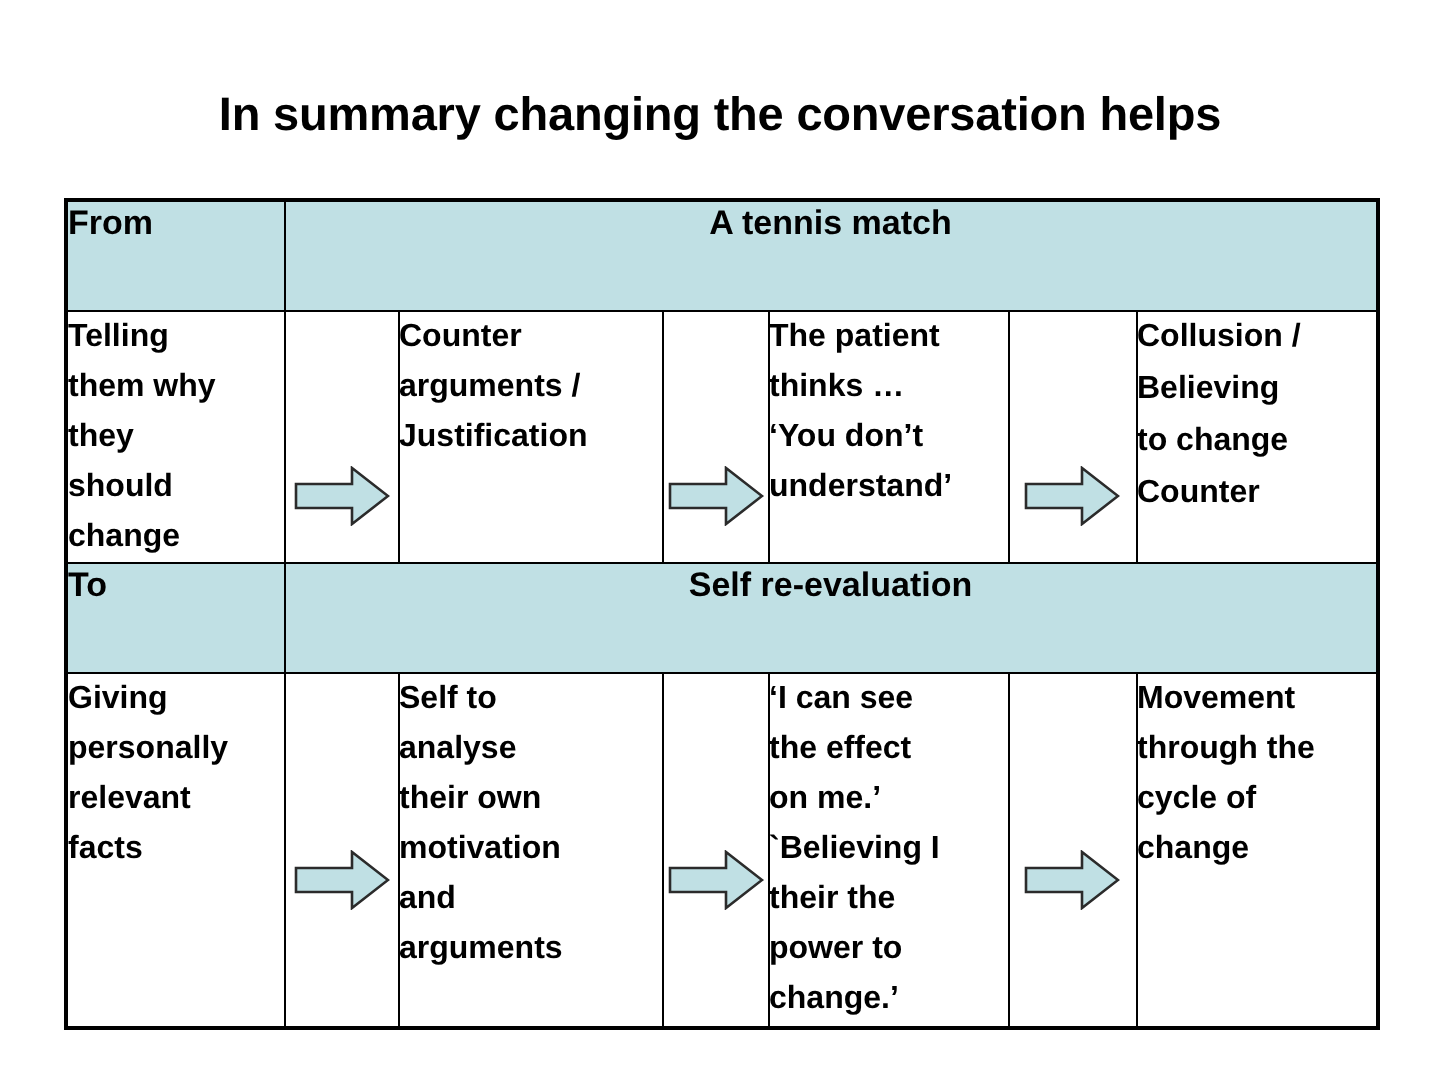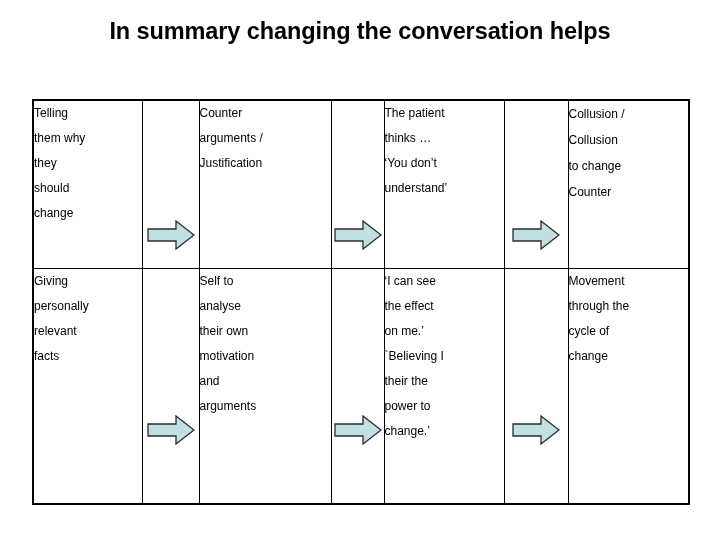--- a/index.html
+++ b/index.html
@@ -18,21 +18,21 @@
 
   .slide {
     position: absolute;
     inset: 0;
     background: #ffffff;
   }
 
   .slide-title {
     position: absolute;
     left: 0;
-    top: 16px;
+    top: 42px;
     width: 720px;
     text-align: center;
     font-size: 23.5px;
     font-weight: bold;
     letter-spacing: -0.1px;
     line-height: 30px;
     color: #000000;
   }
 
   .matrix {
@@ -74,23 +74,24 @@
   }
   .band-title {
     font-size: 17px;
     font-weight: bold;
     text-align: center;
     padding-top: 9px;
     line-height: 21px;
   }
 
   .cell-text {
-    font-size: 12px;
+    font-size: 16px;
     line-height: 25px;
     padding: 5px 4px 4px 7px;
+    font-weight: bold;
   }
   .cell-text .ln { display: block; white-space: nowrap; }
   .cell-text.loose { line-height: 26px; }
 
   .row-1 td { height: 122px; }
   .row-3 td { height: 176px; }
 
   .arrow-cell {
     position: relative;
   }
@@ -119,20 +120,24 @@
       <col class="col-a">
         <col class="col-arrow1">
         <col class="col-b">
         <col class="col-arrow2">
         <col class="col-c">
         <col class="col-arrow3">
         <col class="col-d">
     </colgroup>
     <tbody>
 
+      <tr>
+        <td class="band band-label">From</td>
+        <td class="band band-title" colspan="6">A tennis match</td>
+      </tr>
 
       <tr class="row-1">
         <td class="cell-text">
           <span class="ln">Telling</span>
           <span class="ln">them why</span>
           <span class="ln">they</span>
           <span class="ln">should</span>
           <span class="ln">change</span>
         </td>
 
@@ -168,26 +173,30 @@
         <td class="arrow-cell">
           <span class="arrow-wrap">
             <svg width="48" height="30" viewBox="0 0 48 30">
               <polygon points="1,9 29,9 29,1 47,15 29,29 29,21 1,21" fill="#c0e0e4" stroke="#2b2b2b" stroke-width="1.3" stroke-linejoin="miter"></polygon>
             </svg>
           </span>
         </td>
 
         <td class="cell-text loose">
           <span class="ln">Collusion /</span>
-          <span class="ln">Collusion</span>
+          <span class="ln">Believing</span>
           <span class="ln">to change</span>
           <span class="ln">Counter</span>
         </td>
       </tr>
 
+      <tr>
+        <td class="band band-label">To</td>
+        <td class="band band-title" colspan="6">Self re-evaluation</td>
+      </tr>
 
       <tr class="row-3">
         <td class="cell-text">
           <span class="ln">Giving</span>
           <span class="ln">personally</span>
           <span class="ln">relevant</span>
           <span class="ln">facts</span>
         </td>
 
         <td class="arrow-cell">

